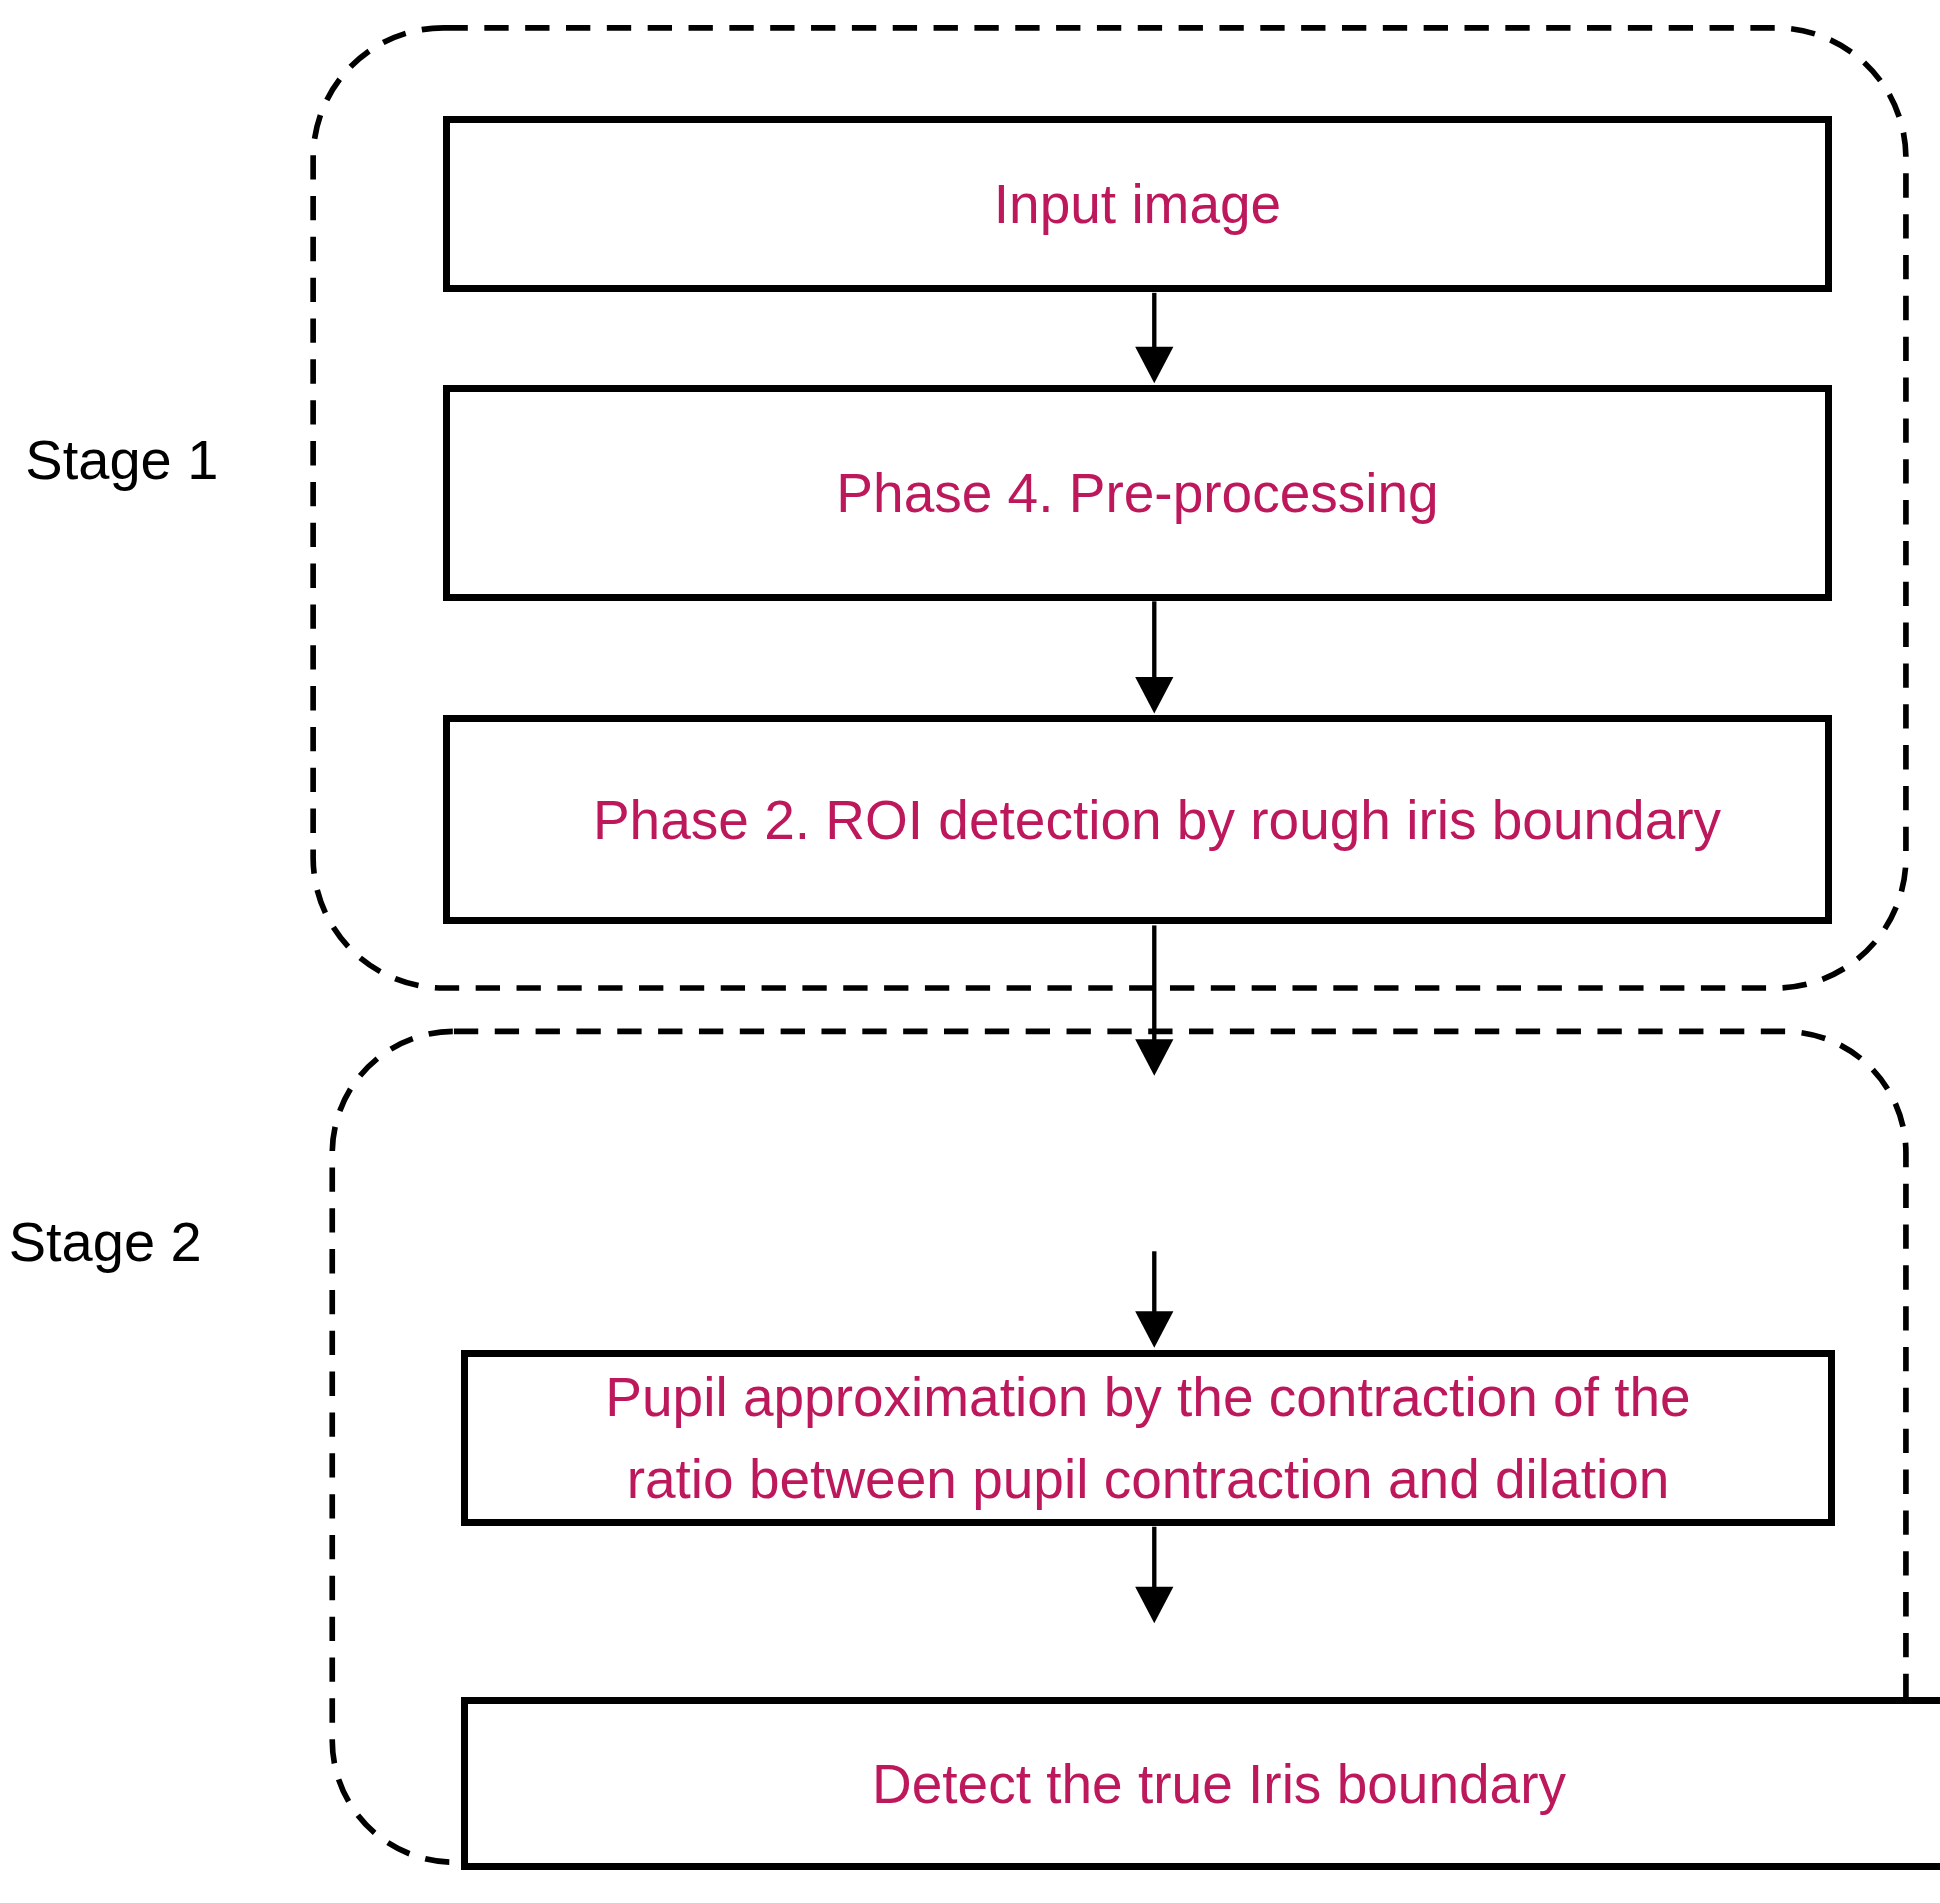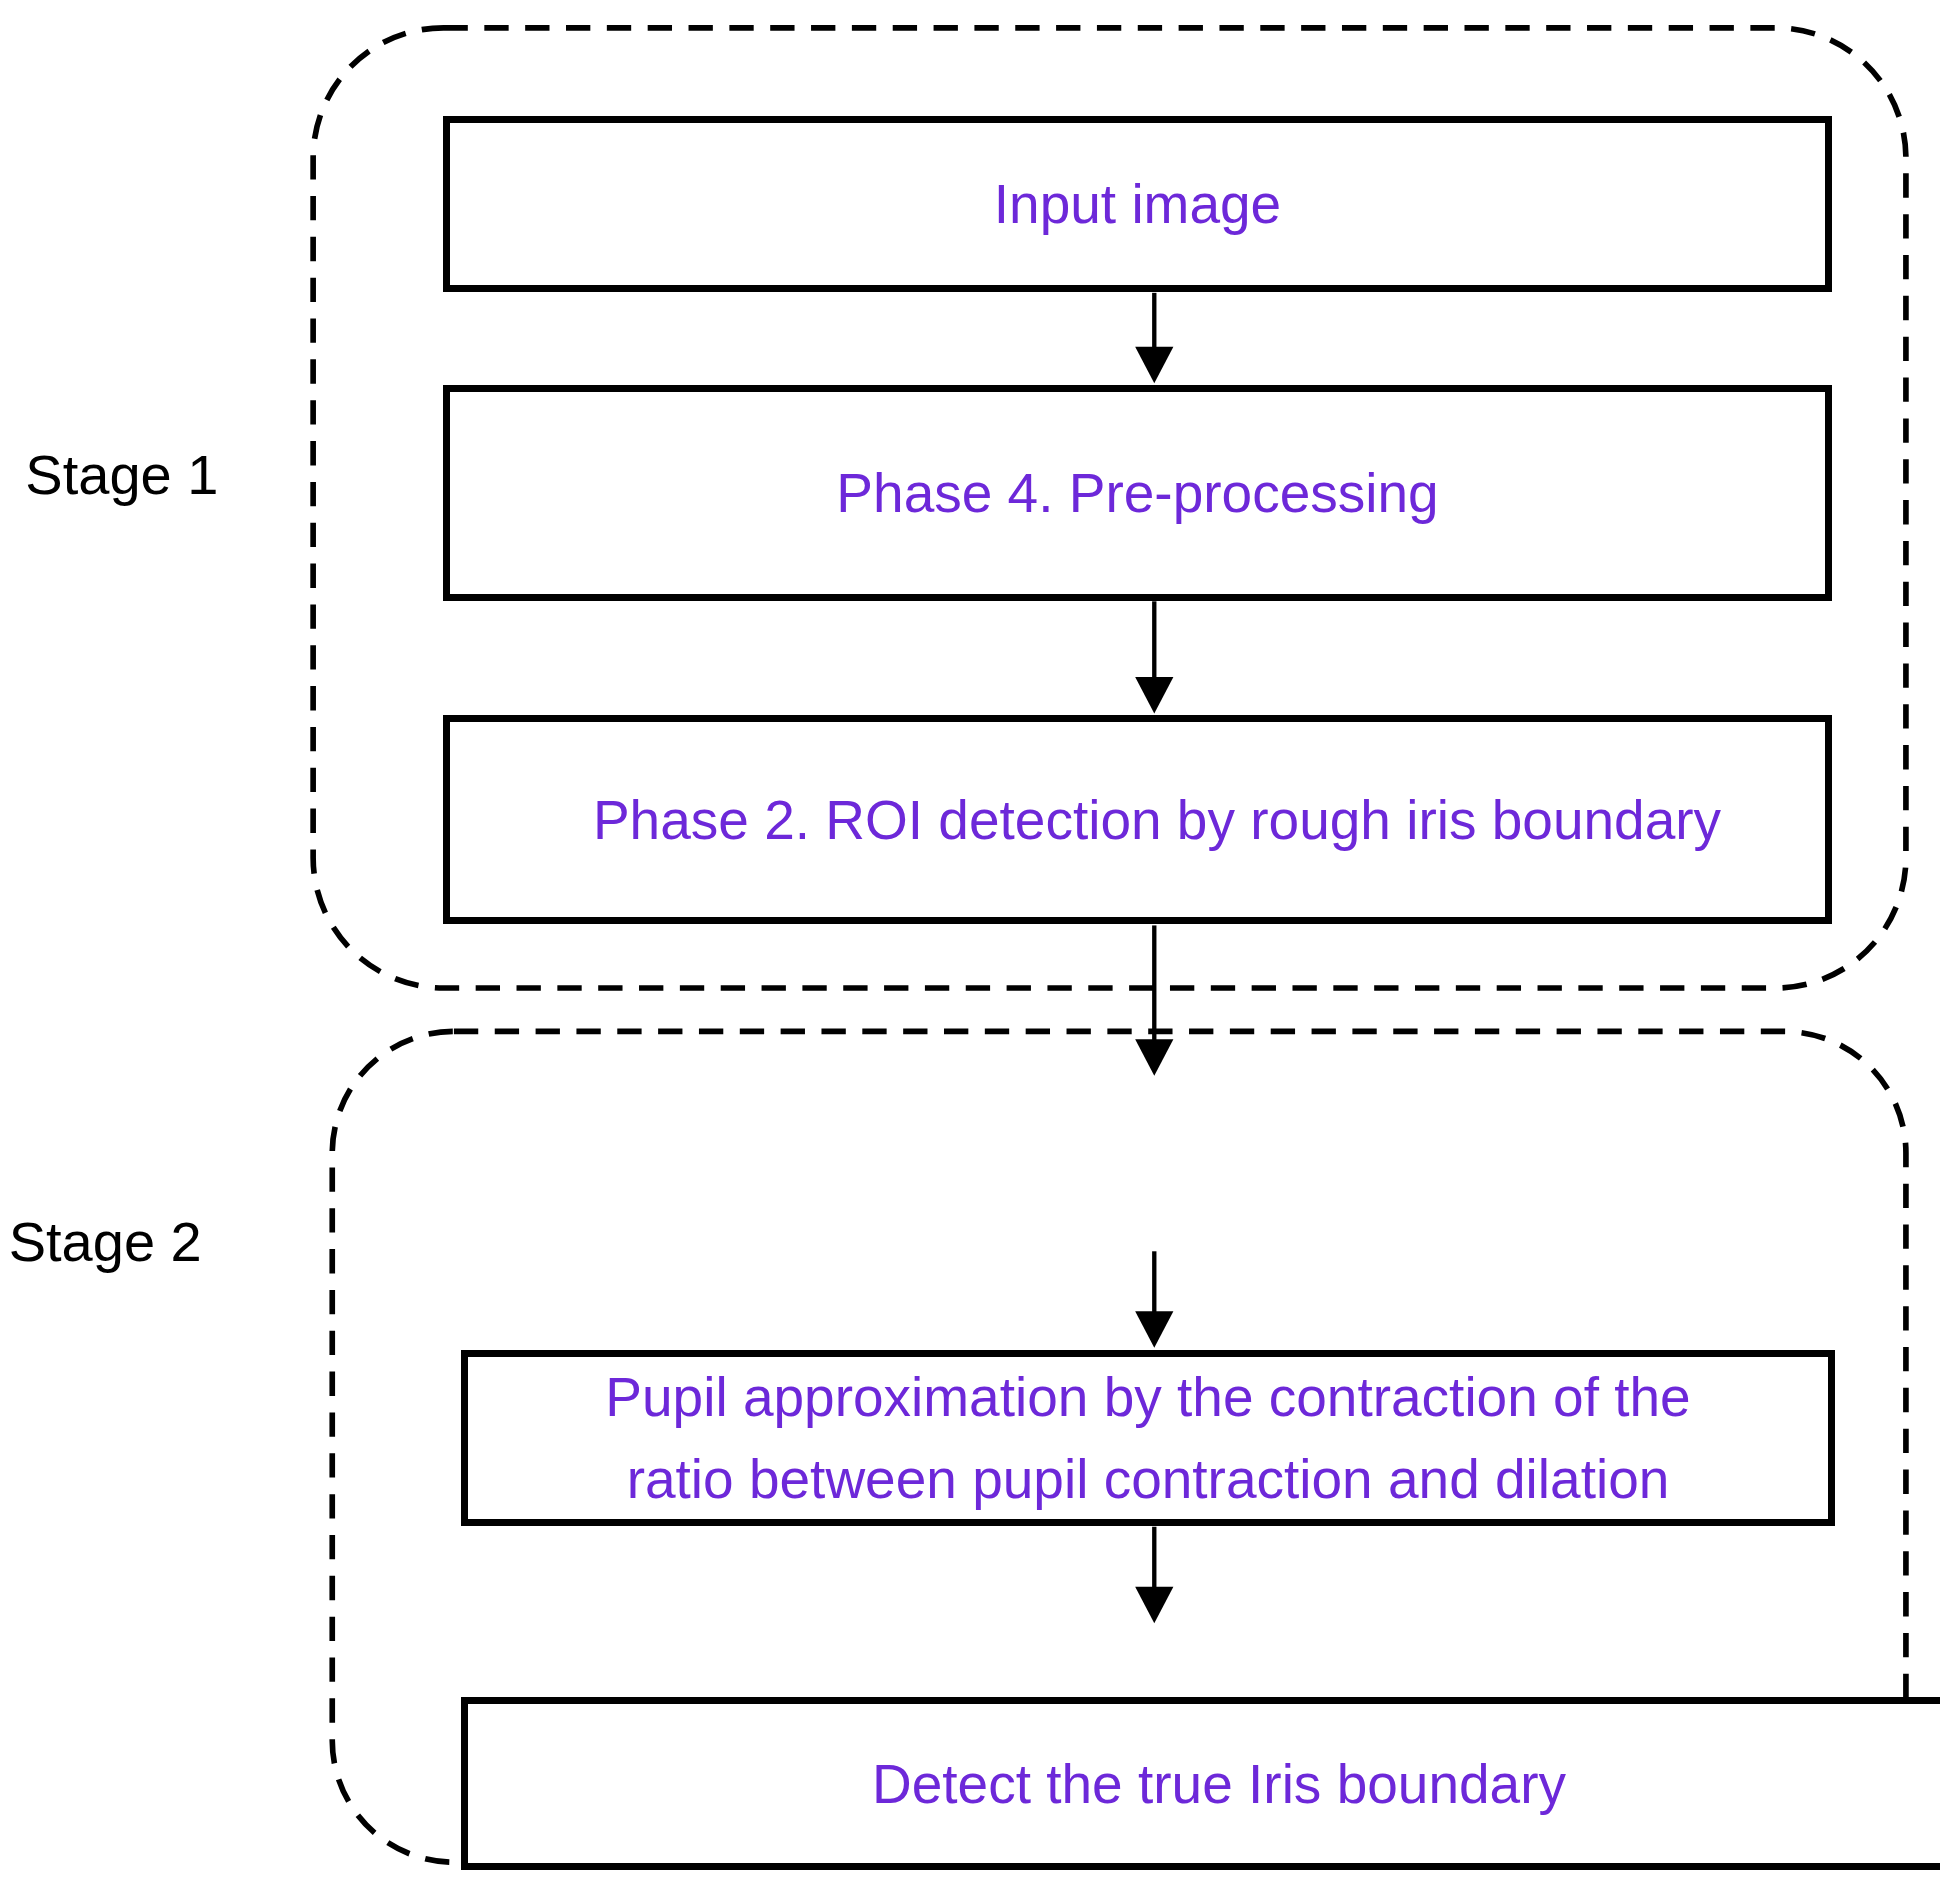--- a/index.html
+++ b/index.html
@@ -28,40 +28,40 @@
     box-sizing: border-box;
     background: #ffffff;
     border: 7px solid #000000;
     display: flex;
     flex-direction: column;
     align-items: center;
     justify-content: center;
     text-align: center;
     font-size: 55px;
     line-height: 82px;
-    color: #6d28d9;
+    color: #be185d;
   }
   .stage-label {
     position: absolute;
     font-size: 56px;
     line-height: 66px;
     text-align: center;
     color: #000000;
     white-space: nowrap;
   }
   
   .box-input  { left: 443px; top: 116px;  width: 1389px; height: 176px; }
   .box-phase1 { left: 443px; top: 385px;  width: 1389px; height: 216px; }
   .box-phase2 { left: 443px; top: 715px;  width: 1389px; height: 209px; padding-left: 39px; }
   
   .box-cnn    { left: 461px; top: 1080px; width: 1374px; height: 170px; }
   .box-pupil  { left: 461px; top: 1350px; width: 1374px; height: 176px; }
   .box-detect { left: 461px; top: 1697px; width: 1516px; height: 173px; }
 
-  .label-stage1 { left: 17.4px; top: 442px;  width: 209px; }
+  .label-stage1 { left: 17.4px; top: 427px;  width: 209px; }
   .label-stage2 { left: 8.7px; top: 1209px; width: 187px; }
 </style>
 </head>
 <body>
 
 <div id="canvas">
 
   <svg id="diagram-svg" viewBox="0 0 2233 2190" xmlns="http://www.w3.org/2000/svg">
 
     <rect x="360" y="32" width="1833" height="1105" rx="150" ry="150" fill="none" stroke="#000000" stroke-width="6.5" stroke-dasharray="28 19"></rect>

